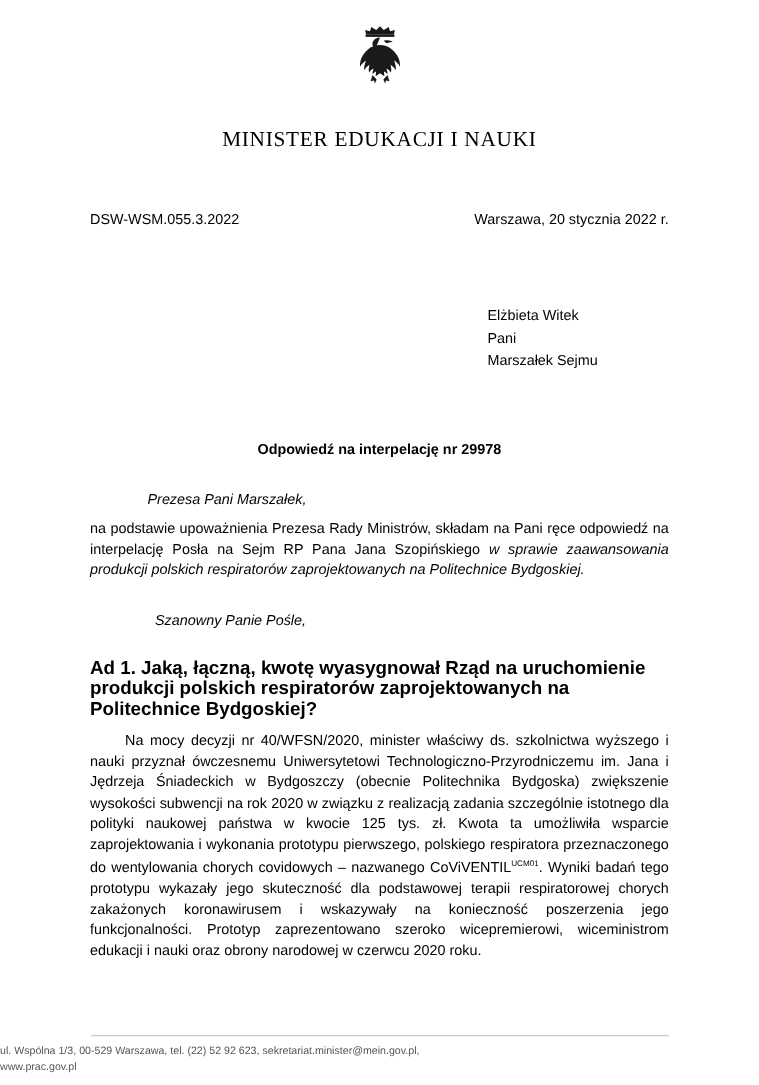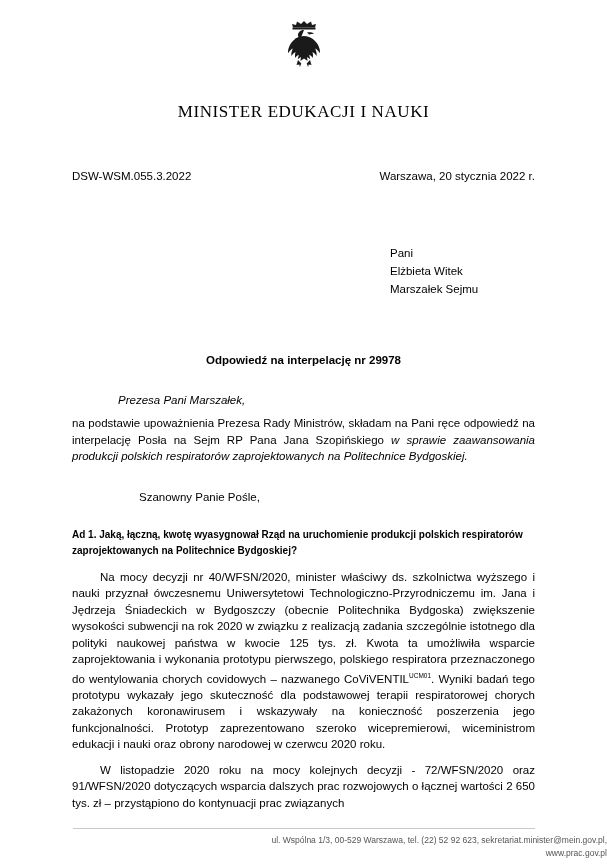--- a/index.html
+++ b/index.html
@@ -87,60 +87,61 @@
   
   .salutation {
     margin-top: 28px;
     margin-left: 46px;
     font-family: "Liberation Sans", sans-serif;
     font-style: italic;
     font-size: 11.5px;
   }
   .salutation2 {
     margin-top: 26px;
-    margin-left: 67px;
-    font-family: "Liberation Sans", sans-serif;
+    margin-left: 52px;
+    font-family: "Liberation Sans", sans-serif;
+    font-style: italic;
     font-size: 11.5px;
   }
 
   
   .para {
     font-family: "Liberation Sans", sans-serif;
     font-size: 11.5px;
     line-height: 16.5px;
     text-align: justify;
     text-justify: inter-word;
     margin-top: 9px;
   }
   .para.indent {
     text-indent: 28px;
   }
   .para.italic {
     font-style: italic;
   }
   .question {
     font-family: "Liberation Sans", sans-serif;
-    font-size: 10px;
+    font-size: 15px;
     font-weight: bold;
     line-height: 16.5px;
     margin-top: 24px;
     text-align: left;
   }
   sup.small {
     font-size: 6.5px;
     vertical-align: super;
   }
 
   
   .footer {
     position: absolute;
     left: 0;
     right: 0;
     bottom: 8px;
-    text-align: right;
+    text-align: left;
     font-family: "Liberation Sans", sans-serif;
     font-size: 8.5px;
     color: #555555;
     line-height: 13px;
   }
   .footer .rule {
     width: 462px;
     height: 1px;
     background: #c9c9c9;
     margin: 0 auto 5px auto;
@@ -170,43 +171,42 @@
   </div>
 
   <div class="ministry">MINISTER EDUKACJI I NAUKI</div>
 
   <div class="header-row">
     <div class="place-date">Warszawa,  20 stycznia 2022 r.</div>
     <div class="doc-sign">DSW-WSM.055.3.2022</div>
   </div>
 
   <div class="addressee">
+    <div>Elżbieta Witek</div>
     <div>Pani</div>
-    <div>Elżbieta Witek</div>
     <div>Marszałek Sejmu</div>
   </div>
 
   <div class="reply-title">Odpowiedź na interpelację nr 29978</div>
 
   <div class="salutation">Prezesa Pani Marszałek,</div>
 
   <div class="para">
     <span>na podstawie upoważnienia Prezesa Rady Ministrów, składam na Pani ręce odpowiedź na interpelację Posła na Sejm RP Pana Jana Szopińskiego</span>
     <span class="para italic" style="margin:0; display:inline;">w sprawie zaawansowania produkcji polskich respiratorów zaprojektowanych na Politechnice Bydgoskiej.</span>
   </div>
 
   <div class="salutation2">Szanowny Panie Pośle,</div>
 
   <div class="question">Ad 1. Jaką, łączną, kwotę wyasygnował Rząd na uruchomienie produkcji polskich respiratorów zaprojektowanych na Politechnice Bydgoskiej?</div>
 
   <div class="para indent">
     <span>Na mocy decyzji nr 40/WFSN/2020, minister właściwy ds. szkolnictwa wyższego i nauki przyznał ówczesnemu Uniwersytetowi Technologiczno-Przyrodniczemu im. Jana i Jędrzeja Śniadeckich w Bydgoszczy (obecnie Politechnika Bydgoska) zwiększenie wysokości subwencji na rok 2020 w związku z realizacją zadania szczególnie istotnego dla polityki naukowej państwa w kwocie 125 tys. zł. Kwota ta umożliwiła wsparcie zaprojektowania i wykonania prototypu pierwszego, polskiego respiratora przeznaczonego do wentylowania chorych covidowych – nazwanego CoViVENTIL</span><sup class="small">UCM01</sup><span>. Wyniki badań tego prototypu wykazały jego skuteczność dla podstawowej terapii respiratorowej chorych zakażonych koronawirusem i wskazywały na konieczność poszerzenia jego funkcjonalności. Prototyp zaprezentowano szeroko wicepremierowi, wiceministrom edukacji i nauki oraz obrony narodowej w czerwcu 2020 roku.</span>
   </div>
 
-  <div class="para indent">W listopadzie 2020 roku na mocy kolejnych decyzji - 72/WFSN/2020 oraz 91/WFSN/2020 dotyczących wsparcia dalszych prac rozwojowych o łącznej wartości 2 650 tys. zł – przystąpiono do kontynuacji prac związanych</div>
 
   <div class="footer">
     <div class="rule"></div>
     <div>ul. Wspólna 1/3, 00-529 Warszawa, tel. (22) 52 92 623, sekretariat.minister@mein.gov.pl,</div>
     <div>www.prac.gov.pl</div>
   </div>
 
 </div>
 
 </body></html>

